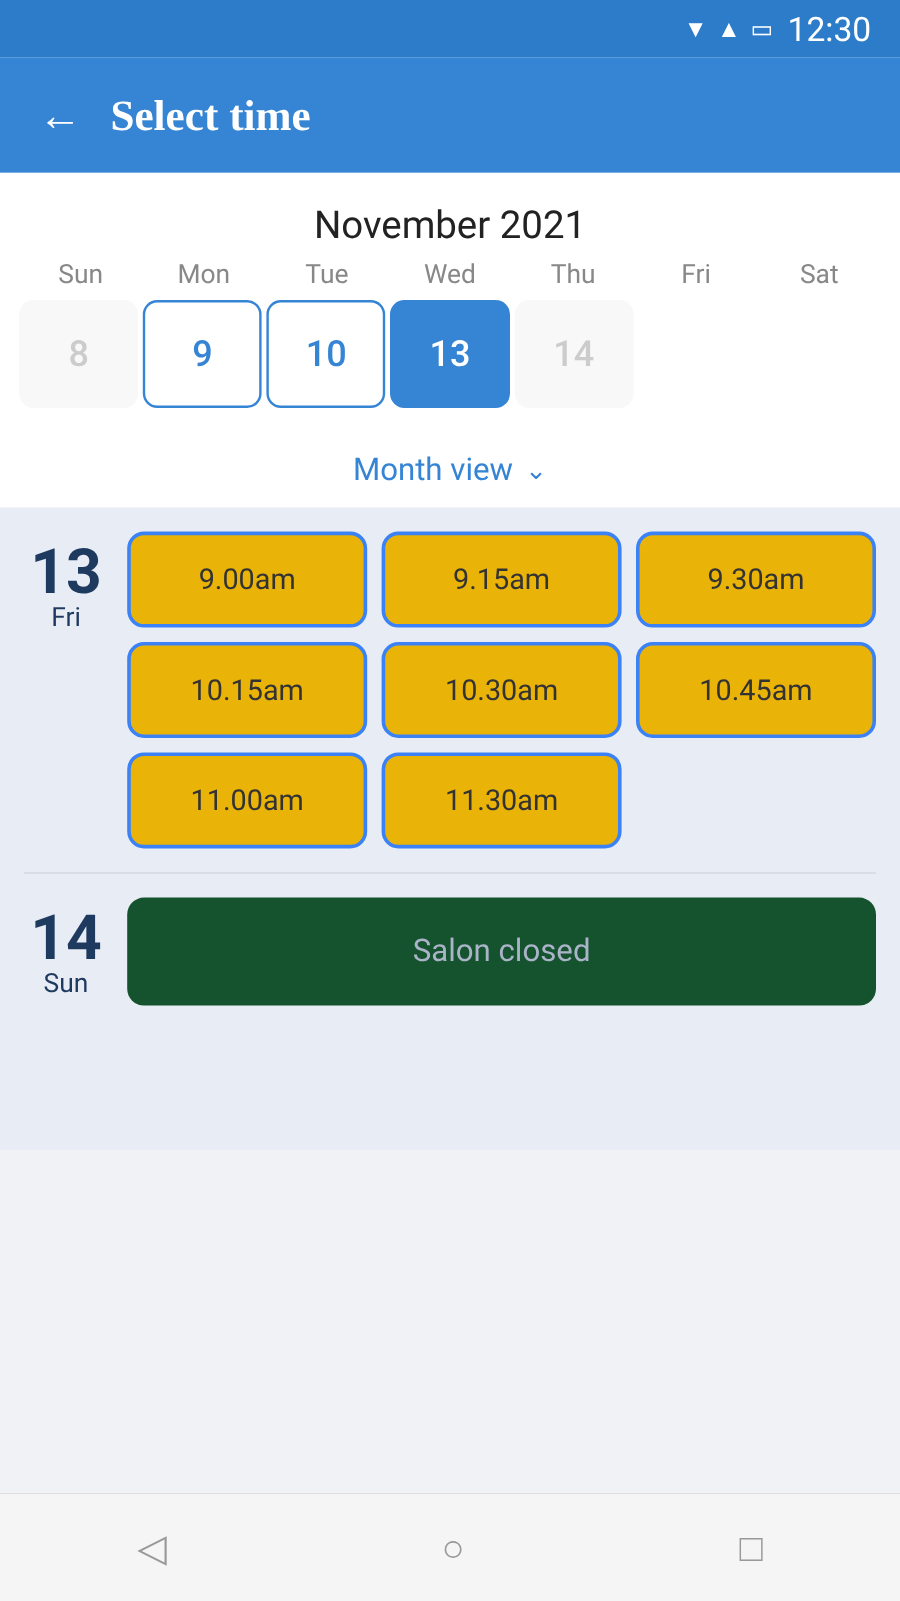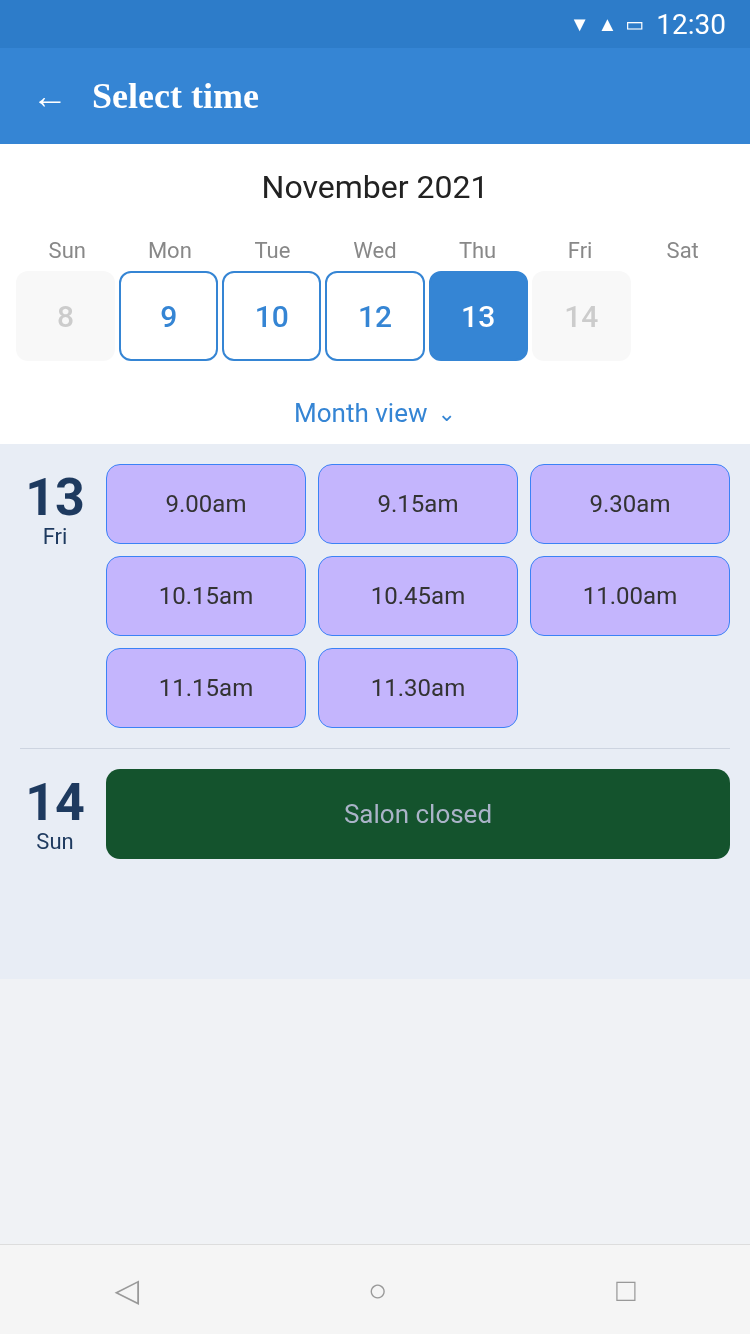--- a/index.html
+++ b/index.html
@@ -64,21 +64,21 @@
     
     .calendar-section {
       background: white;
       padding: 24px 0 0 0;
     }
     .month-title {
       text-align: center;
       font-size: 32px;
       font-weight: 400;
       color: #222;
-      margin-bottom: 32px;
+      margin-bottom: 11px;
     }
     .weekday-headers {
       display: grid;
       grid-template-columns: repeat(7, 1fr);
       padding: 0 16px;
       margin-bottom: 8px;
     }
     .weekday-label {
       text-align: center;
       font-size: 22px;
@@ -172,30 +172,30 @@
     }
 
     .slots-grid {
       flex: 1;
       display: grid;
       grid-template-columns: repeat(3, 1fr);
       gap: 12px;
     }
 
     .time-slot {
-      background: #c4b5fd;
+      background: #eab308;
       border-radius: 14px;
       height: 80px;
       display: flex;
       align-items: center;
       justify-content: center;
       font-size: 24px;
       color: #333;
       cursor: pointer;
-      border: 1px solid #3b82f6;
+      border: 3px solid #3b82f6;
     }
 
     .closed-block {
       background: #14532d;
       border-radius: 14px;
       height: 90px;
       display: flex;
       align-items: center;
       justify-content: center;
       font-size: 26px;
@@ -261,21 +261,20 @@
     <span class="weekday-label">Wed</span>
     <span class="weekday-label">Thu</span>
     <span class="weekday-label">Fri</span>
     <span class="weekday-label">Sat</span>
   </div>
 
   <div class="days-row">
     <div class="day-cell inactive">8</div>
     <div class="day-cell active">9</div>
     <div class="day-cell active">10</div>
-    <div class="day-cell active">12</div>
     <div class="day-cell selected">13</div>
     <div class="day-cell inactive">14</div>
   </div>
 
   <div class="month-view-toggle">
     <span class="month-view-label">Month view</span>
     <span class="chevron-down">⌄</span>
   </div>
 </div>
 
@@ -285,23 +284,23 @@
     <div class="day-slots-inner">
       <div class="day-label">
         <div class="day-number">13</div>
         <div class="day-name">Fri</div>
       </div>
       <div class="slots-grid">
         <div class="time-slot">9.00am</div>
         <div class="time-slot">9.15am</div>
         <div class="time-slot">9.30am</div>
         <div class="time-slot">10.15am</div>
+        <div class="time-slot">10.30am</div>
         <div class="time-slot">10.45am</div>
         <div class="time-slot">11.00am</div>
-        <div class="time-slot">11.15am</div>
         <div class="time-slot">11.30am</div>
       </div>
     </div>
   </div>
 
   <div class="divider"></div>
 
   <div class="day-slots-block-14">
     <div class="day-slots-inner">
       <div class="day-label">

